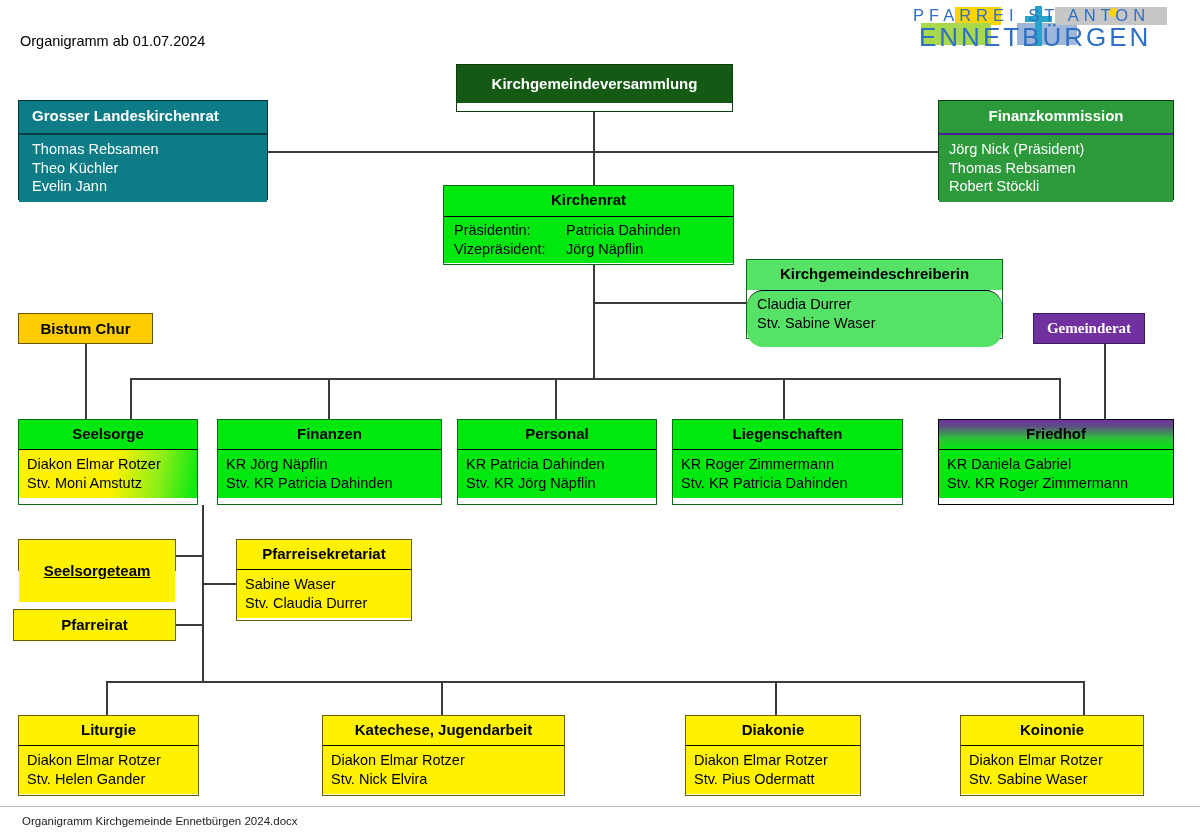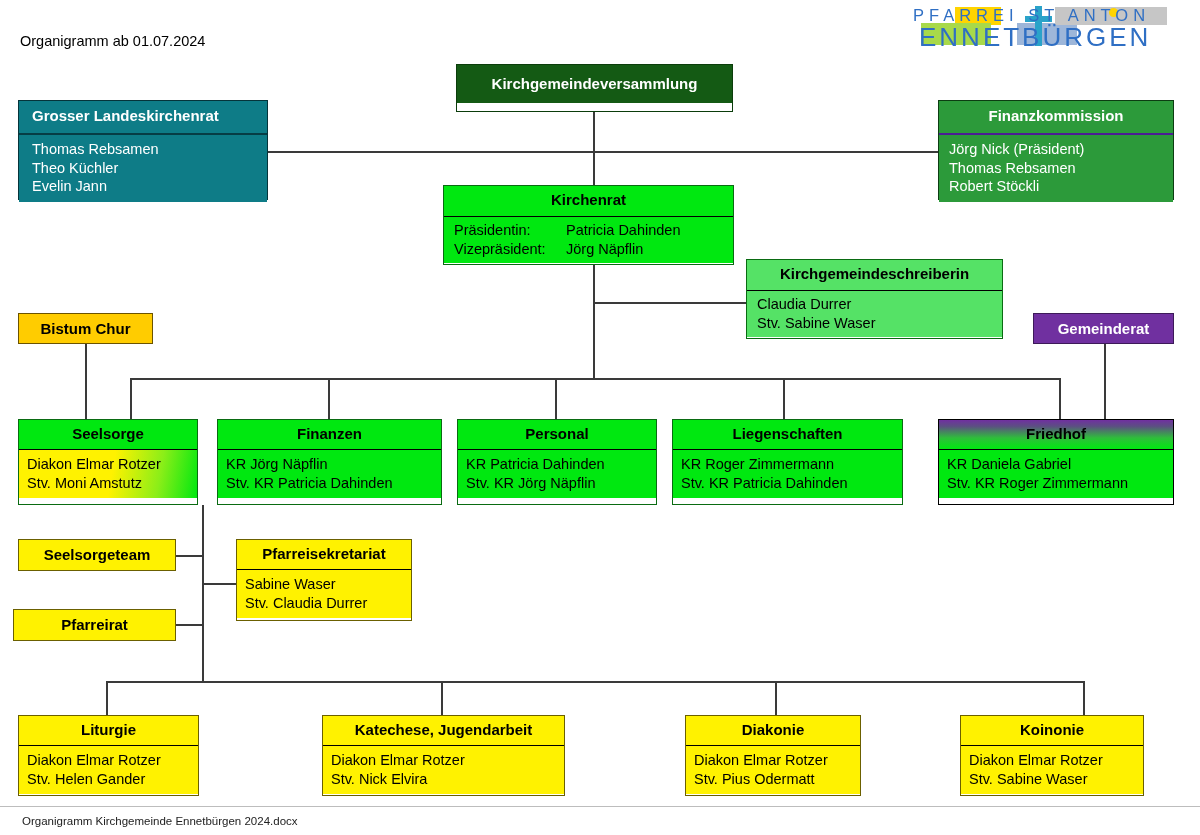--- a/index.html
+++ b/index.html
@@ -171,29 +171,29 @@
       </div>
       <div style="display:flex;gap:0;">
         <span style="width:112px;display:inline-block;">Vizepräsident:</span>
         <span>Jörg Näpflin</span>
       </div>
     </div>
   </div>
 
   <div class="node lightgreen" style="left:746px;top:259px;width:257px;height:80px;">
     <div class="hd" style="padding:5px 6px 6px 6px;">Kirchgemeindeschreiberin</div>
-    <div class="bd" style="padding:4px 8px 5px 10px;">Claudia Durrer
+    <div class="bd" style="padding:4px 8px 15px 10px;border-radius:16px;">Claudia Durrer
 Stv. Sabine Waser</div>
   </div>
 
   <div class="node gold solo" style="left:18px;top:313px;width:135px;height:31px;">
     <div class="hd" style="line-height:29px;padding:0;">Bistum Chur</div>
   </div>
 
-  <div class="node purple solo" style="left:1033px;top:313px;width:141px;height:31px;">
+  <div class="node purple solo" style="left:1033px;top:313px;width:112px;height:31px;font-family:Liberation Serif, serif;">
     <div class="hd" style="line-height:29px;padding:0;">Gemeinderat</div>
   </div>
 
   <div class="node brightgreen seelsorge" style="left:18px;top:419px;width:180px;height:86px;">
     <div class="hd">Seelsorge</div>
     <div class="bd">Diakon Elmar Rotzer
 Stv. Moni Amstutz</div>
   </div>
 
   <div class="node brightgreen" style="left:217px;top:419px;width:225px;height:86px;">
@@ -214,21 +214,21 @@
 Stv. KR Patricia Dahinden</div>
   </div>
 
   <div class="node friedhof" style="left:938px;top:419px;width:236px;height:86px;">
     <div class="hd">Friedhof</div>
     <div class="bd">KR Daniela Gabriel
 Stv. KR Roger Zimmermann</div>
   </div>
 
   <div class="node yellow solo" style="left:18px;top:539px;width:158px;height:32px;">
-    <div class="hd" style="line-height:30px;padding:0;">Seelsorgeteam</div>
+    <div class="hd" style="line-height:30px;padding:16px;text-decoration:underline;">Seelsorgeteam</div>
   </div>
 
   <div class="node yellow solo" style="left:13px;top:609px;width:163px;height:32px;">
     <div class="hd" style="line-height:30px;padding:0;">Pfarreirat</div>
   </div>
 
   <div class="node yellow" style="left:236px;top:539px;width:176px;height:82px;">
     <div class="hd">Pfarreisekretariat</div>
     <div class="bd">Sabine Waser
 Stv. Claudia Durrer</div>

